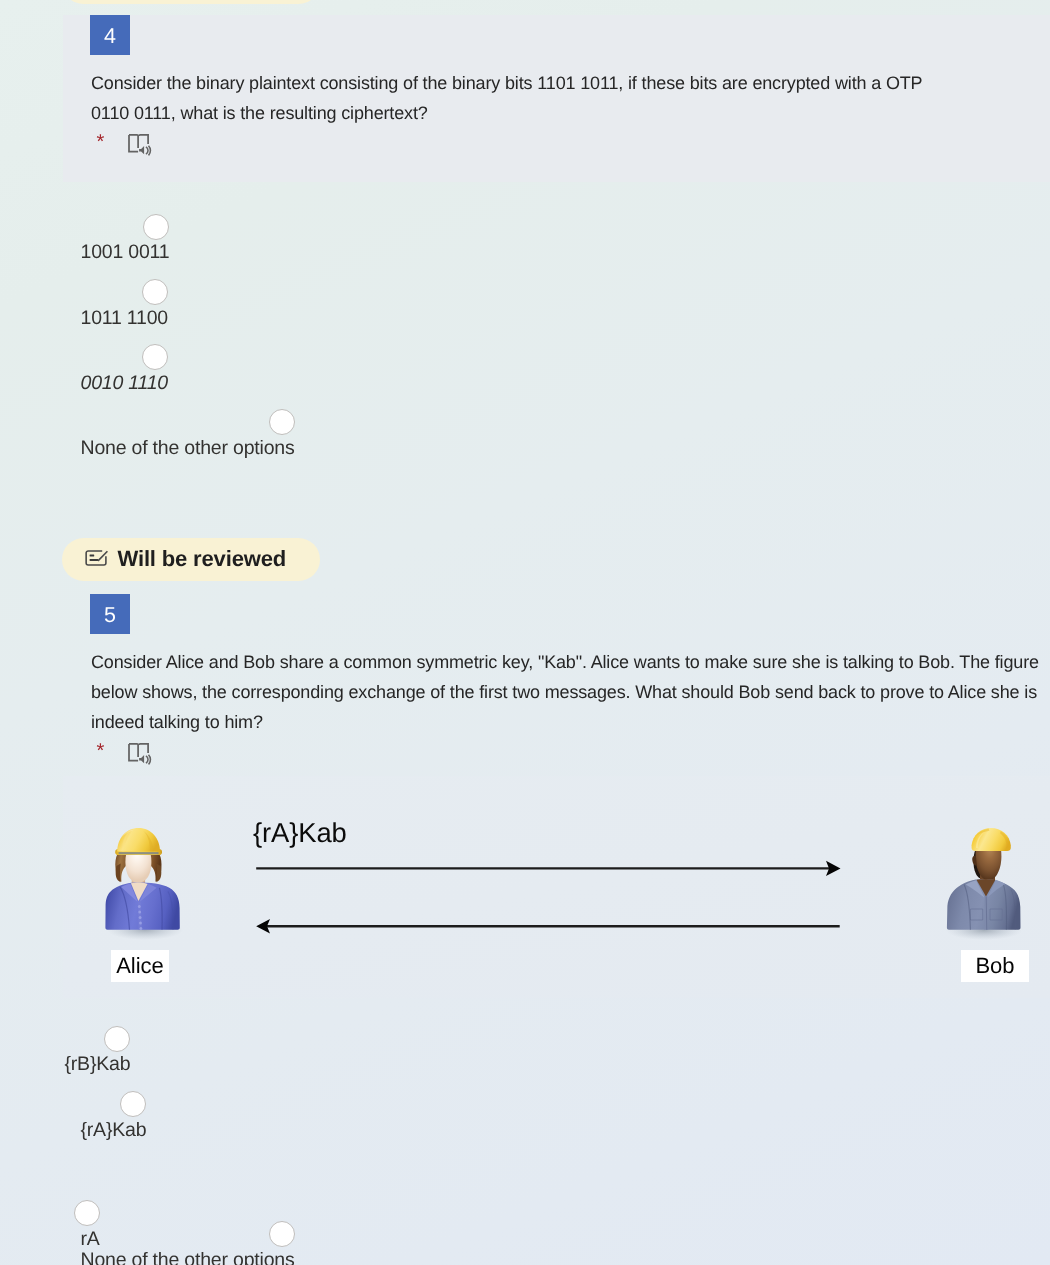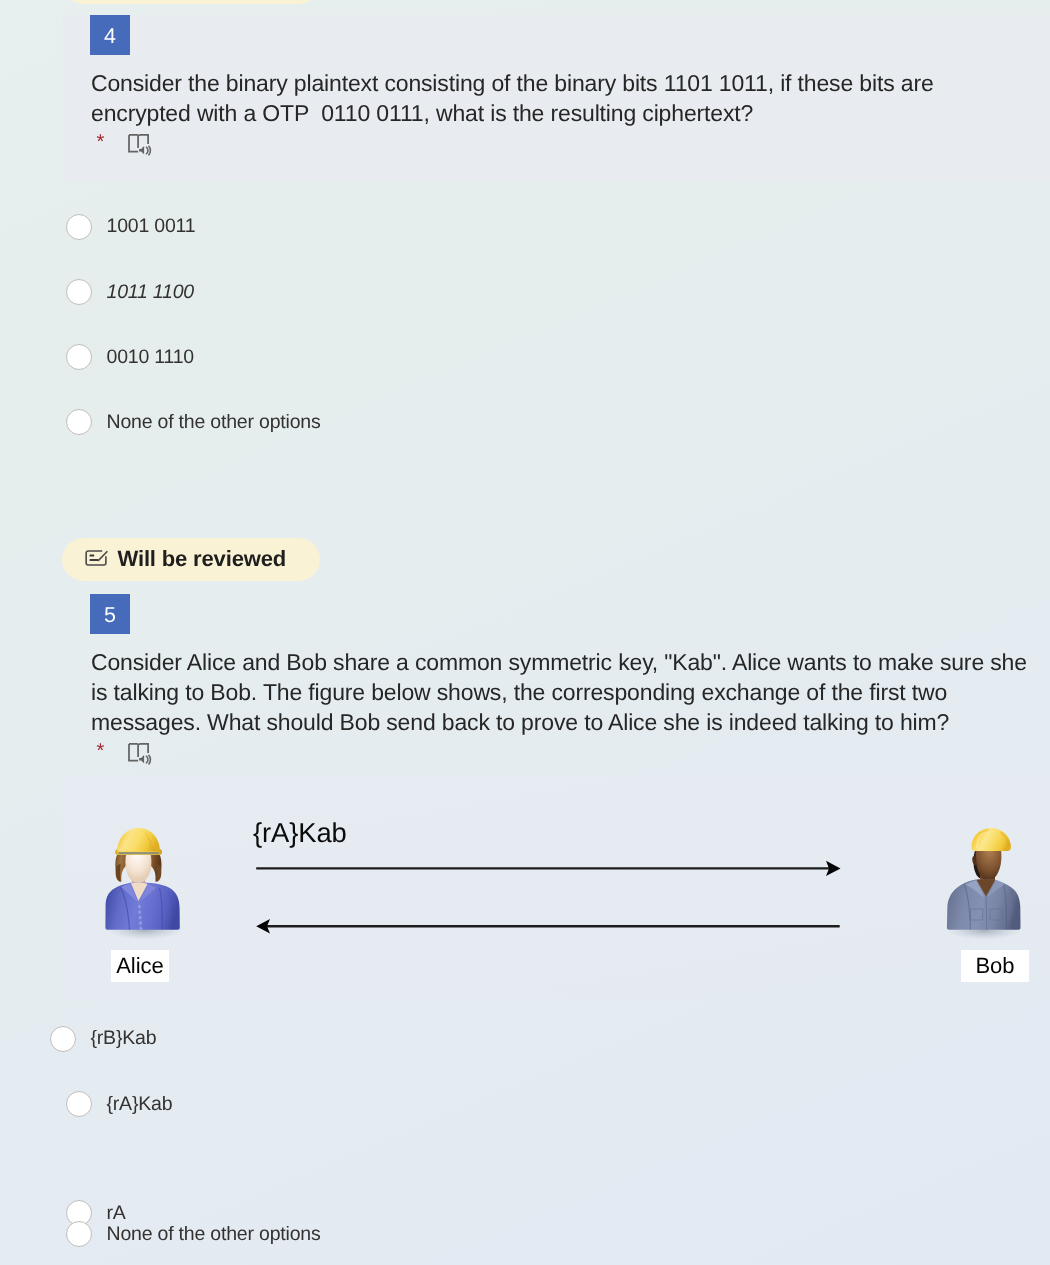--- a/index.html
+++ b/index.html
@@ -14,29 +14,29 @@
   .page{position:absolute;left:0;top:0;width:1050px;height:1265px;
     background:linear-gradient(157deg,#e7f0ee 0%,#e5eeec 18%,#e5edef 42%,#e4ebf1 68%,#e2e9f3 100%);
     overflow:hidden;}
 
   
   .q4card{position:absolute;left:63px;top:15px;width:987px;height:167px;background:#e8ebef;}
 
   .numbadge{position:absolute;width:40px;height:40px;background:#456bba;color:#fff;
     font-size:21.5px;line-height:43px;text-align:center;}
 
-  .qtext{position:absolute;white-space:pre-wrap;font-size:23px;line-height:30px;color:#262626;letter-spacing:-0.15px;}
+  .qtext{position:absolute;white-space:pre-wrap;font-size:18px;line-height:30px;color:#262626;letter-spacing:-0.15px;}
 
   .reqrow{position:absolute;display:block;width:100px;height:30px;}
   .reqrow .star{position:absolute;left:2.5px;top:3px;}
   .reqrow .iconwrap{position:absolute;left:34px;top:5px;line-height:0;}
   .star{color:#a4262c;font-size:20px;line-height:20px;font-family:"Liberation Sans",sans-serif;}
 
   
-  .opt{position:absolute;display:flex;align-items:flex-start;}
+  .opt{position:absolute;display:flex;align-items:flex-end;flex-direction:column;}
   .radio{width:26px;height:26px;border-radius:50%;background:#ffffff;border:1.2px solid #c0bebc;
     box-sizing:border-box;flex:0 0 auto;}
   .optlabel{font-size:19.5px;position:relative;top:1.8px;color:#333230;margin-left:14.5px;white-space:nowrap;letter-spacing:-0.2px;}
 
   
   .pill{position:absolute;display:flex;align-items:center;background:#f9f2d4;
     border-radius:22px;height:43px;box-sizing:border-box;}
   .rvicon{position:absolute;left:23px;top:12.2px;line-height:0;}
   .pill .ptext{position:absolute;left:55.5px;top:9.3px;font-size:22px;line-height:24px;font-weight:bold;color:#1f1f1f;letter-spacing:-0.15px;}
 
@@ -73,25 +73,25 @@
       <path d="M11.1 14.9 h2.0 l3.0 -2.9 v8.3 l-3.0 -2.9 h-2.0 z" fill="#636363"></path>
       <path d="M17.9 12.9 a4.2 4.2 0 0 1 0 7.3" fill="none" stroke="#636363" stroke-width="1.55"></path>
       <path d="M20.5 11.8 a6.9 6.9 0 0 1 0 9.6" fill="none" stroke="#636363" stroke-width="1.55"></path>
     </svg></span>
   </div>
 
   <div class="opt" style="left:66px;top:213.5px;">
     <span class="radio"></span>
     <span class="optlabel">1001 0011</span>
   </div>
-  <div class="opt" style="left:66px;top:278.8px;font-style:italic;">
+  <div class="opt" style="left:66px;top:278.8px;">
     <span class="radio"></span>
     <span class="optlabel">1011 1100</span>
   </div>
-  <div class="opt" style="left:66px;top:344.2px;">
+  <div class="opt" style="left:66px;top:344.2px;font-style:italic;">
     <span class="radio"></span>
     <span class="optlabel">0010 1110</span>
   </div>
   <div class="opt" style="left:66px;top:409.2px;">
     <span class="radio"></span>
     <span class="optlabel">None of the other options</span>
   </div>
 
   <div class="pill" style="left:62px;top:538px;width:258px;">
     <span class="rvicon"><svg width="25.5" height="16" viewBox="0 0 25.5 16" aria-hidden="true">

